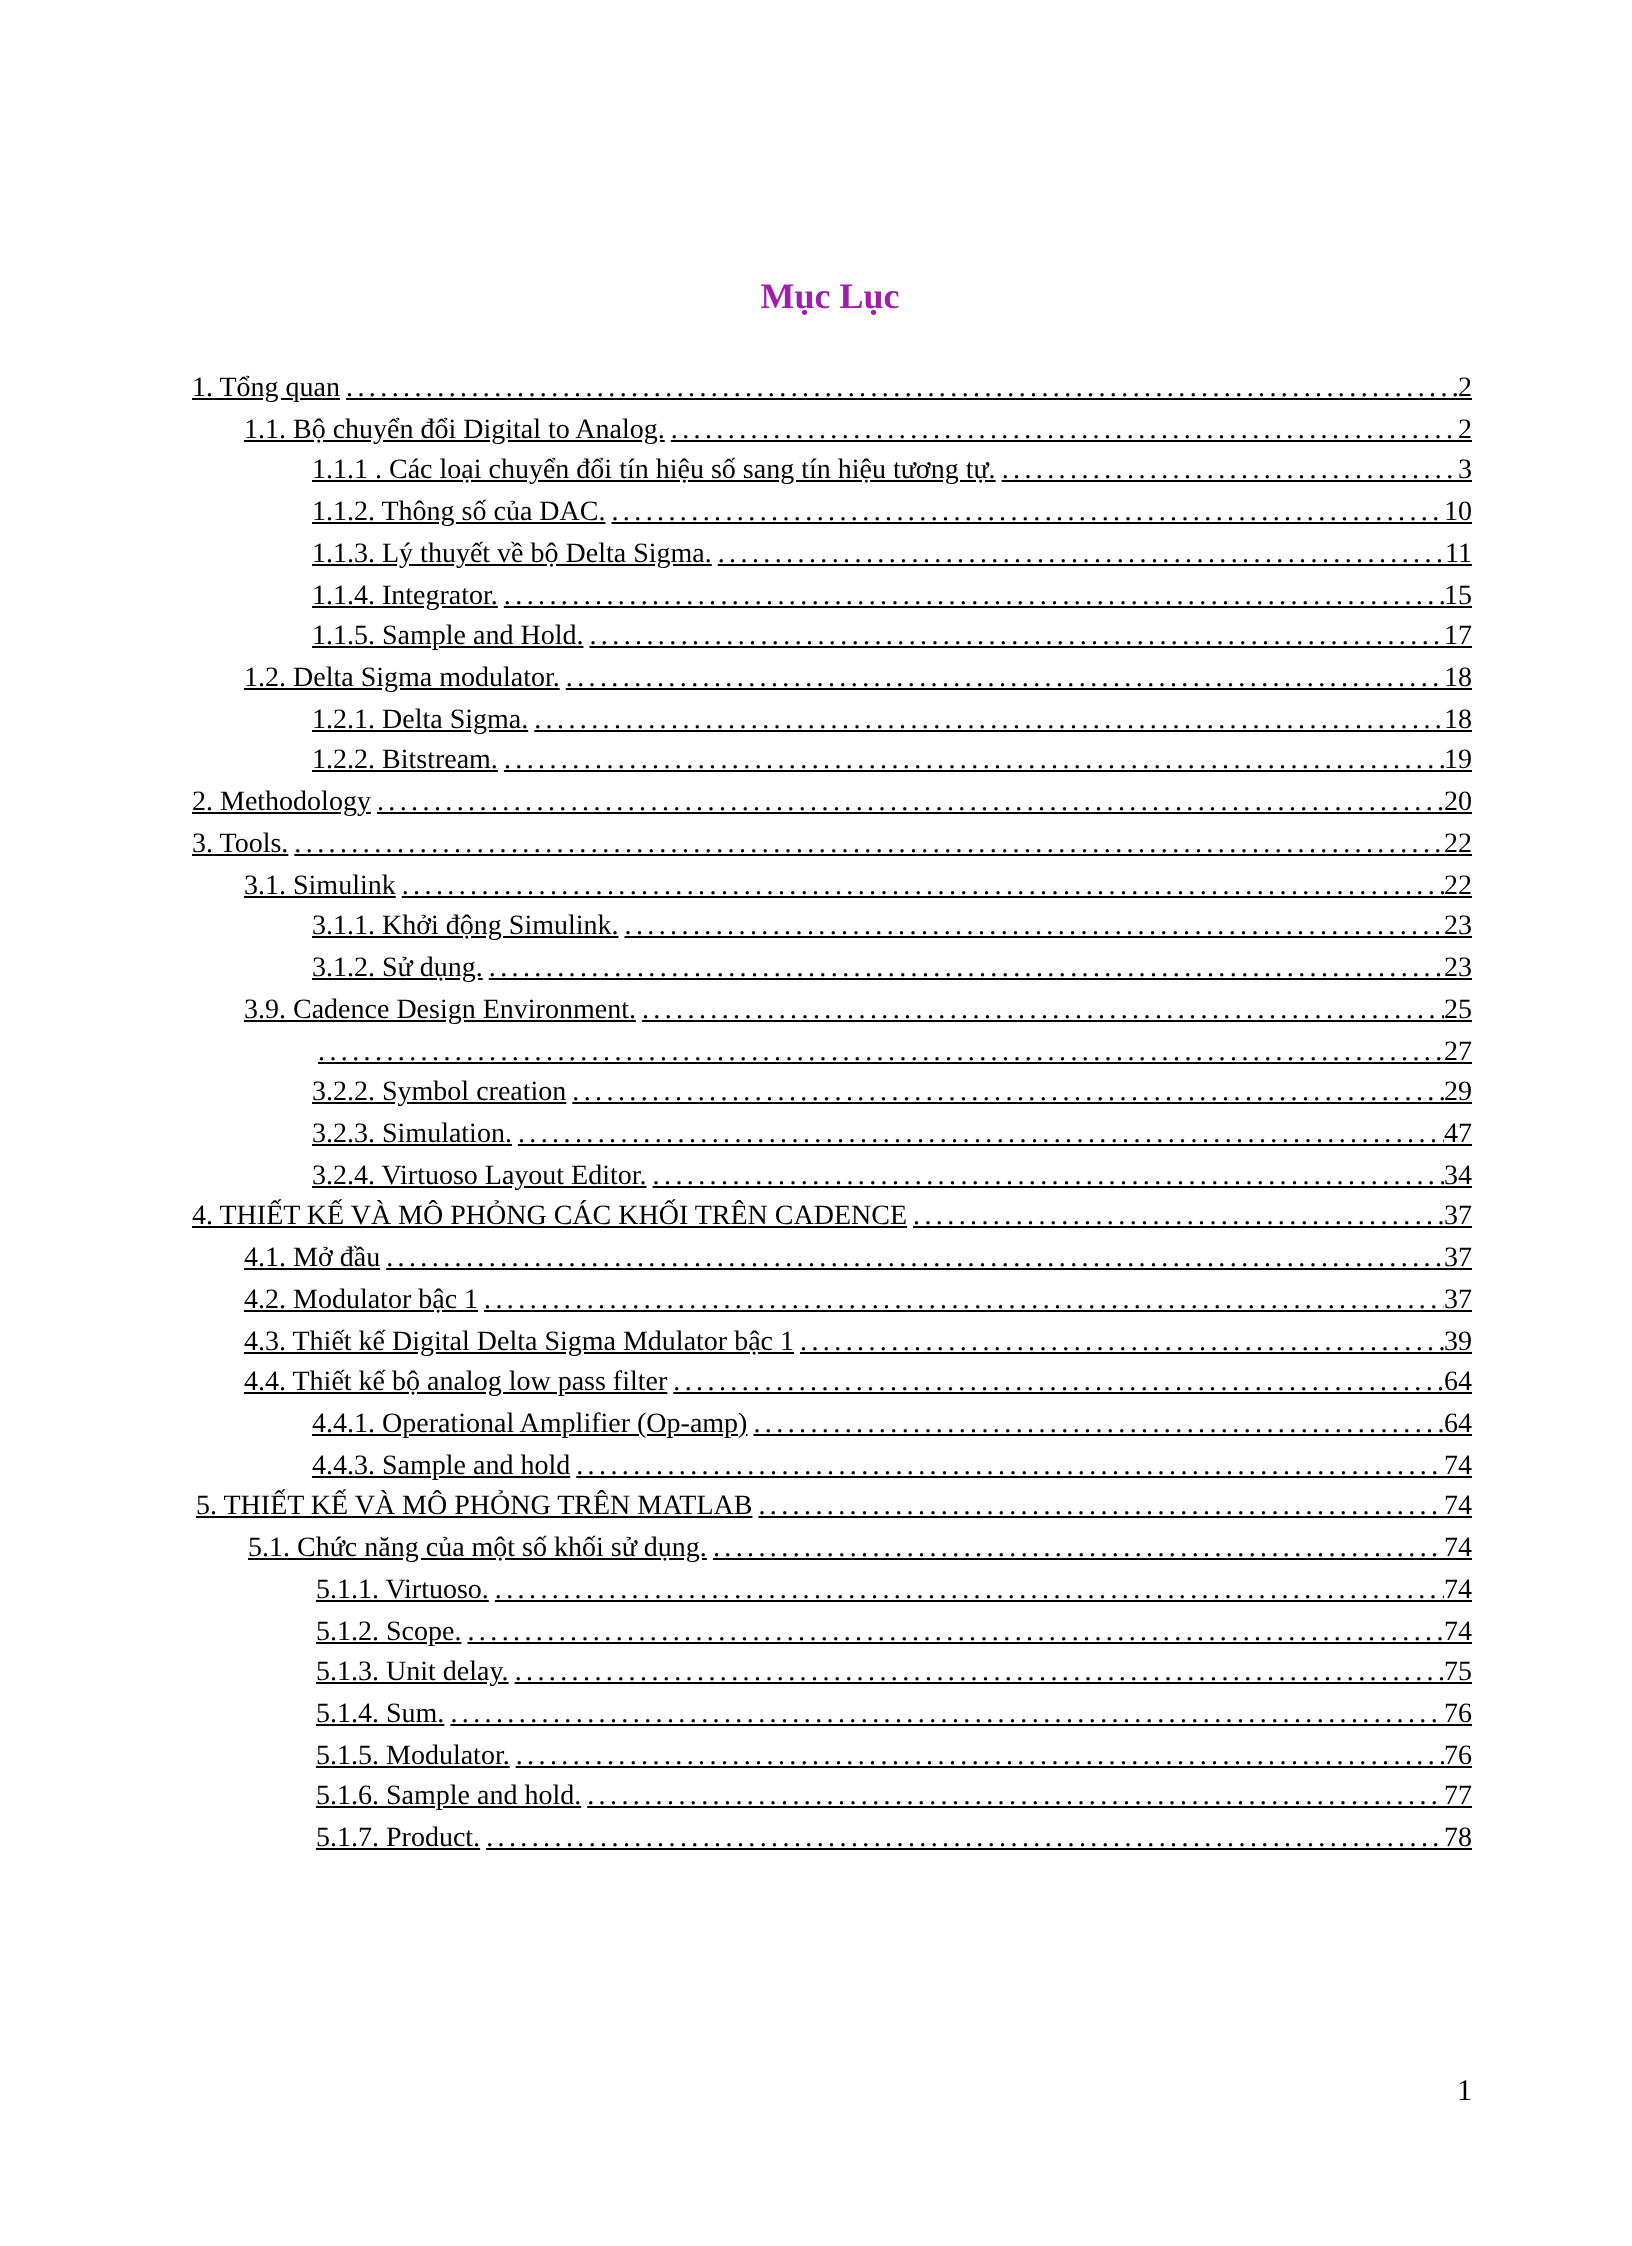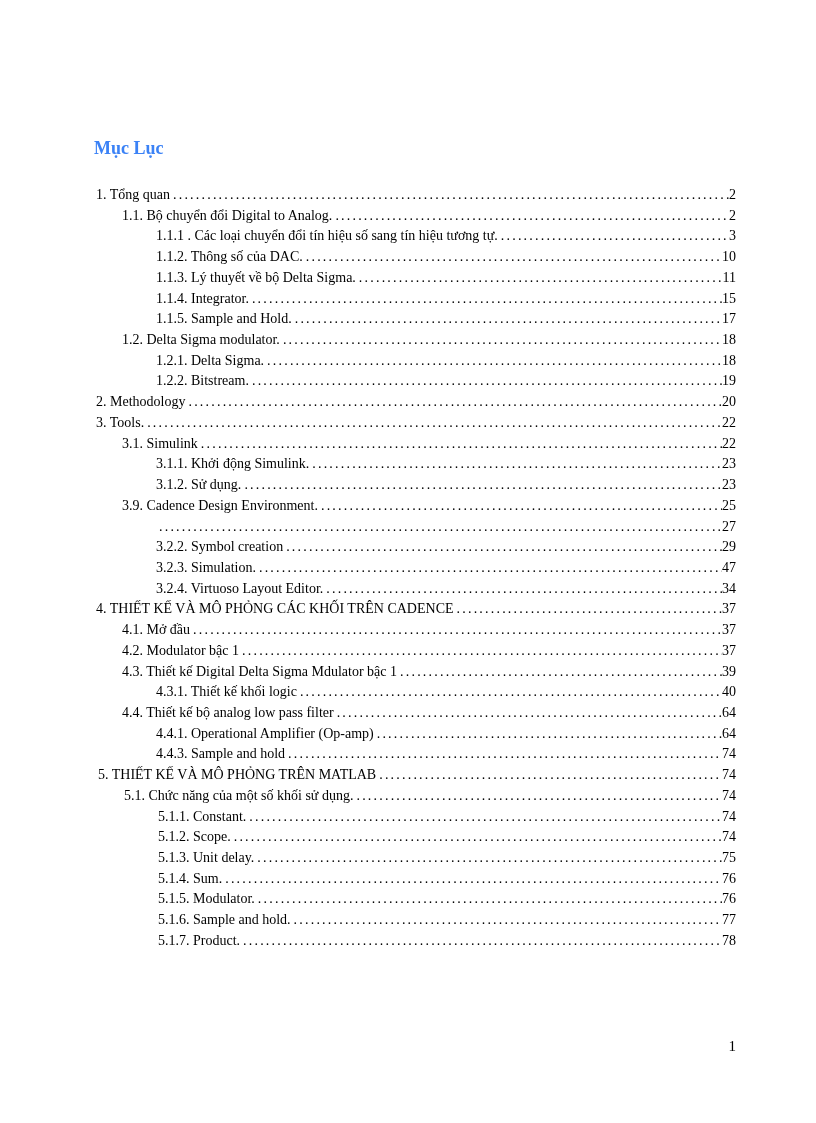--- a/index.html
+++ b/index.html
@@ -7,34 +7,35 @@
       width: 816px;
       height: 1123px;
       background: #fff;
       font-family: "Times New Roman", serif;
       font-size: 14px;
       color: #000;
       position: relative;
       padding: 138px 80px 60px 94px;
     }
     .title {
-      text-align: left;
-      color: #3b82f6;
+      text-align: center;
+      color: #a21caf;
       font-weight: bold;
       font-size: 18px;
       margin-bottom: 26px;
     }
     .toc {
       line-height: 1.48;
     }
     .row {
       display: flex;
       align-items: baseline;
       white-space: nowrap;
       padding-left: var(--indent, 0px);
+      text-decoration: underline;
     }
     .label { flex: 0 0 auto; }
     .dots {
       flex: 1 1 auto;
       overflow: hidden;
       letter-spacing: 2.2px;
       color: #000;
       padding: 0 3px;
     }
     .dots::before { content: "..................................................................................................................................................................."; }
@@ -169,25 +170,20 @@
     <div class="row l1">
       <span class="label">4.2.  Modulator bậc 1</span>
       <span class="dots"></span>
       <span class="page">37</span>
     </div>
     <div class="row l1">
       <span class="label">4.3.  Thiết kế Digital  Delta Sigma Mdulator bậc 1</span>
       <span class="dots"></span>
       <span class="page">39</span>
     </div>
-    <div class="row l2">
-      <span class="label">4.3.1.  Thiết kế khối logic</span>
-      <span class="dots"></span>
-      <span class="page">40</span>
-    </div>
     <div class="row l1">
       <span class="label">4.4. Thiết kế bộ analog  low pass filter</span>
       <span class="dots"></span>
       <span class="page">64</span>
     </div>
     <div class="row l2">
       <span class="label">4.4.1. Operational Amplifier  (Op-amp)</span>
       <span class="dots"></span>
       <span class="page">64</span>
     </div>
@@ -200,21 +196,21 @@
       <span class="label">5. THIẾT KẾ VÀ MÔ PHỎNG TRÊN MATLAB</span>
       <span class="dots"></span>
       <span class="page">74</span>
     </div>
     <div class="row l1b">
       <span class="label">5.1. Chức năng  của một số khối sử dụng.</span>
       <span class="dots"></span>
       <span class="page">74</span>
     </div>
     <div class="row l2b">
-      <span class="label">5.1.1. Constant.</span>
+      <span class="label">5.1.1. Virtuoso.</span>
       <span class="dots"></span>
       <span class="page">74</span>
     </div>
     <div class="row l2b">
       <span class="label">5.1.2. Scope.</span>
       <span class="dots"></span>
       <span class="page">74</span>
     </div>
     <div class="row l2b">
       <span class="label">5.1.3. Unit delay.</span>

